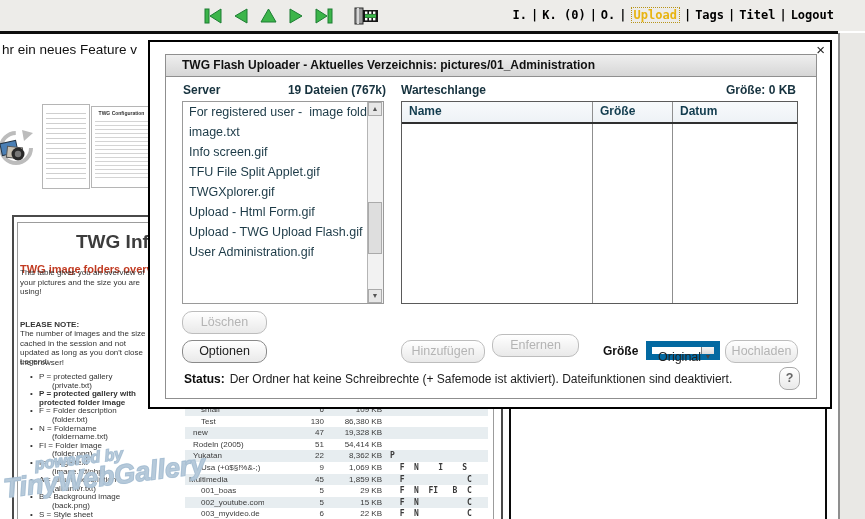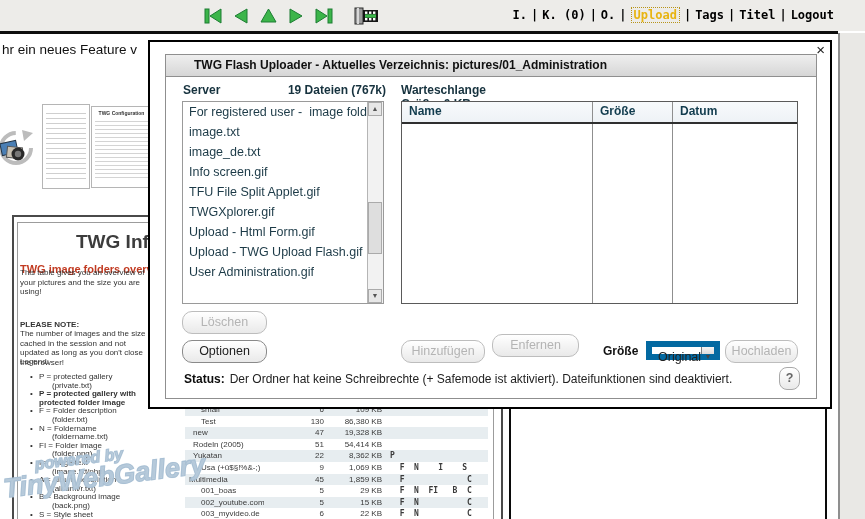--- a/index.html
+++ b/index.html
@@ -63,24 +63,24 @@
      -webkit-text-stroke:1.2px #a9c0d4;text-shadow:0 0 1px #a9c0d4;z-index:3;pointer-events:none;}
   .wm1{font-size:16px;margin-left:34px;}
   .wm2{font-size:27px;margin-top:-4px;}
 
   
   .dialog{left:148px;top:40px;width:684px;height:369px;background:#fff;border:2px solid #000;
           z-index:10;box-sizing:border-box;}
   .dlg-close{position:absolute;right:5px;top:0px;font-size:15px;color:#222;cursor:pointer;line-height:15px;}
   .flash{position:absolute;left:15px;top:12px;width:650px;height:343px;border:1px solid #8f8f8f;}
   .flash-title{height:21px;line-height:21px;background:linear-gradient(#efefef,#d6d6d6);
-      border-bottom:1px solid #8f8f8f;font-size:12px;font-weight:bold;color:#111;padding-left:28px;}
+      border-bottom:1px solid #8f8f8f;font-size:12px;font-weight:bold;color:#111;padding-left:16px;}
   .fl{position:absolute;font-size:12px;color:#1e3a46;}
   .server-head{left:17px;top:28px;width:203px;display:flex;justify-content:space-between;font-weight:bold;color:#16323e;text-align:right;}
-  .queue-head{left:235px;top:28px;width:395px;display:flex;justify-content:space-between;font-weight:bold;color:#16323e;flex-direction:column;}
+  .queue-head{left:235px;top:28px;width:395px;display:flex;justify-content:space-between;font-weight:bold;color:#16323e;}
   .listbox{left:16px;top:46px;width:200px;height:201px;border:1px solid #9a9a9a;background:#fff;overflow:hidden;}
   .lb-item{height:20px;line-height:20px;padding-left:6px;font-size:12.5px;color:#1c3a47;
            white-space:pre;overflow:hidden;cursor:pointer;}
   .sbar{position:absolute;right:0;top:0;width:15px;height:100%;background:#f2f2f2;border-left:1px solid #b5b5b5;}
   .sbtn{position:absolute;left:0;width:14px;height:14px;background:#e7e7e7;border:1px solid #aaa;
         box-sizing:border-box;font-size:7px;line-height:12px;text-align:center;color:#555;cursor:pointer;}
   .sb-up{top:0;}
   .sb-dn{bottom:0;}
   .sthumb{position:absolute;left:0;top:100px;width:14px;height:52px;background:#dedede;
         border:1px solid #aaa;box-sizing:border-box;cursor:grab;}
@@ -272,21 +272,20 @@
       <div class="flash-title">TWG Flash Uploader - Aktuelles Verzeichnis: pictures/01_Administration</div>
 
       <div class="fl server-head">
         <span>Server</span>
         <span>19 Dateien (767k)</span>
       </div>
 
       <div class="fl listbox">
         <div class="lb-item">For registered user -  image fold</div>
         <div class="lb-item">image.txt</div>
-        <div class="lb-item">image_de.txt</div>
         <div class="lb-item">Info screen.gif</div>
         <div class="lb-item">TFU File Split Applet.gif</div>
         <div class="lb-item">TWGXplorer.gif</div>
         <div class="lb-item">Upload - Html Form.gif</div>
         <div class="lb-item">Upload - TWG Upload Flash.gif</div>
         <div class="lb-item">User Administration.gif</div>
         <div class="sbar">
           <div class="sbtn sb-up">▲</div>
           <div class="sthumb"></div>
           <div class="sbtn sb-dn">▼</div>

